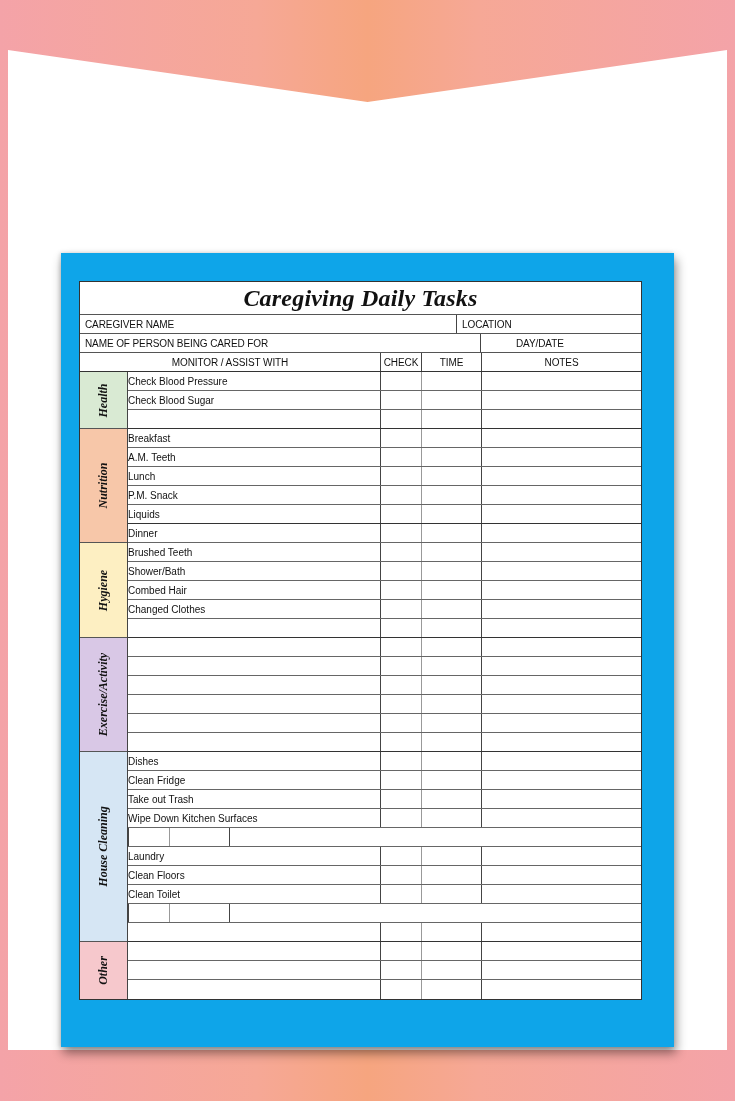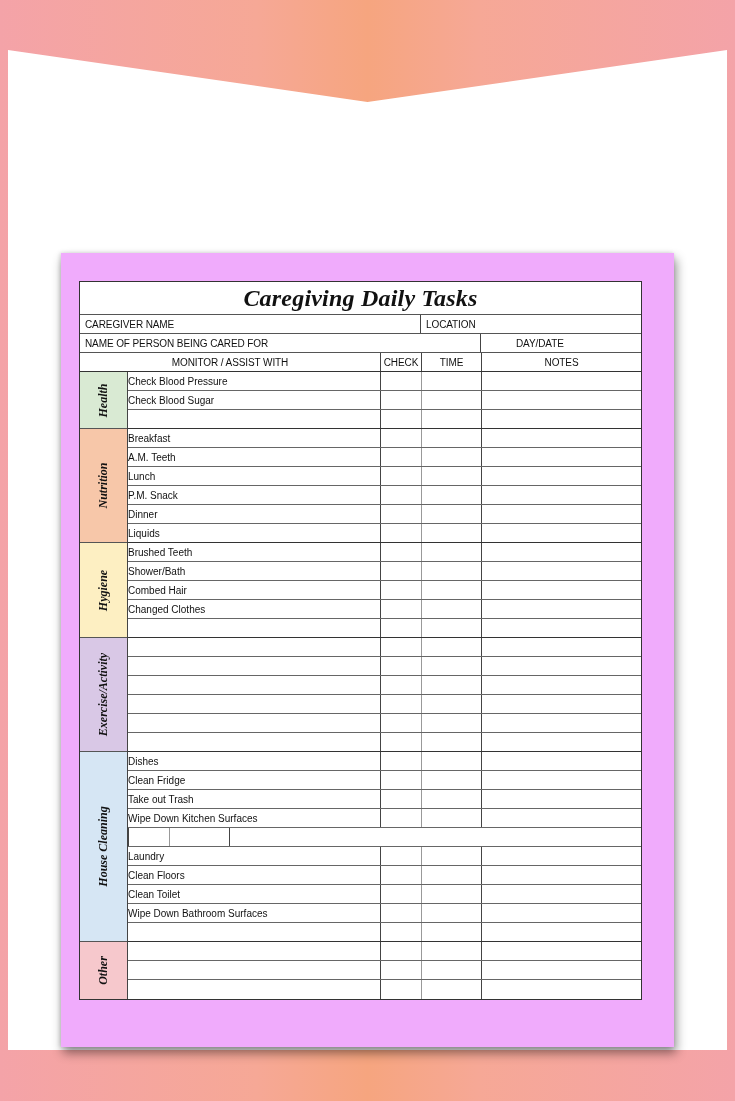--- a/index.html
+++ b/index.html
@@ -11,21 +11,21 @@
   }
   .white-panel {
     position: absolute;
     left: 8px; top: 50px; width: 719px; height: 1000px;
     background: #ffffff;
     clip-path: polygon(0 0, 50% 52px, 100% 0, 100% 100%, 0 100%);
   }
   .paper {
     position: absolute;
     left: 61px; top: 253px; width: 613px; height: 794px;
-    background: #f0abfc;
+    background: #0ea5e9;
     box-shadow: 2px 6px 10px rgba(0,0,0,0.45), -1px 0 4px rgba(0,0,0,0.15);
   }
   .sheet {
     position: absolute;
     left: 18px; top: 28px; width: 563px;
     border: 1.5px solid #333;
     background: #fff;
   }
   .row {
     display: flex;
@@ -85,21 +85,21 @@
   <div class="sheet">
 
     <div class="row title-row">
       <span class="title">Caregiving Daily Tasks</span>
     </div>
 
     <div class="row">
       <div class="cell hdr" style="width:340px;">
         <span>CAREGIVER NAME</span>
       </div>
-      <div class="cell hdr bl" style="flex:1;">
+      <div class="cell hdr bl" style="flex:1;margin-left:36px;">
         <span>LOCATION</span>
       </div>
     </div>
 
     <div class="row">
       <div class="cell hdr" style="width:400px;">
         <span>NAME OF PERSON BEING CARED FOR</span>
       </div>
       <div class="cell hdr bl" style="flex:1;padding-left:35px;">
         <span>DAY/DATE</span>
@@ -170,32 +170,32 @@
             <div class="c-check"></div>
             <div class="c-time"></div>
             <div class="c-notes"></div>
           </div>
           <div class="drow">
             <div class="c-task">P.M. Snack</div>
             <div class="c-check"></div>
             <div class="c-time"></div>
             <div class="c-notes"></div>
           </div>
+          <div class="drow thick">
+            <div class="c-task">Liquids</div>
+            <div class="c-check"></div>
+            <div class="c-time"></div>
+            <div class="c-notes"></div>
+          </div>
           <div class="drow">
             <div class="c-task">Dinner</div>
             <div class="c-check"></div>
             <div class="c-time"></div>
             <div class="c-notes"></div>
           </div>
-          <div class="drow thick">
-            <div class="c-task">Liquids</div>
-            <div class="c-check"></div>
-            <div class="c-time"></div>
-            <div class="c-notes"></div>
-          </div>
           <div class="drow">
             <div class="c-task">Brushed Teeth</div>
             <div class="c-check"></div>
             <div class="c-time"></div>
             <div class="c-notes"></div>
           </div>
           <div class="drow">
             <div class="c-task">Shower/Bath</div>
             <div class="c-check"></div>
             <div class="c-time"></div>
@@ -296,21 +296,20 @@
             <div class="c-time"></div>
             <div class="c-notes"></div>
           </div>
           <div class="drow">
             <div class="c-task">Clean Toilet</div>
             <div class="c-check"></div>
             <div class="c-time"></div>
             <div class="c-notes"></div>
           </div>
           <div class="drow">
-            <div class="c-task">Wipe Down Bathroom Surfaces</div>
             <div class="c-check"></div>
             <div class="c-time"></div>
             <div class="c-notes"></div>
           </div>
           <div class="drow thick">
             <div class="c-task"></div>
             <div class="c-check"></div>
             <div class="c-time"></div>
             <div class="c-notes"></div>
           </div>

